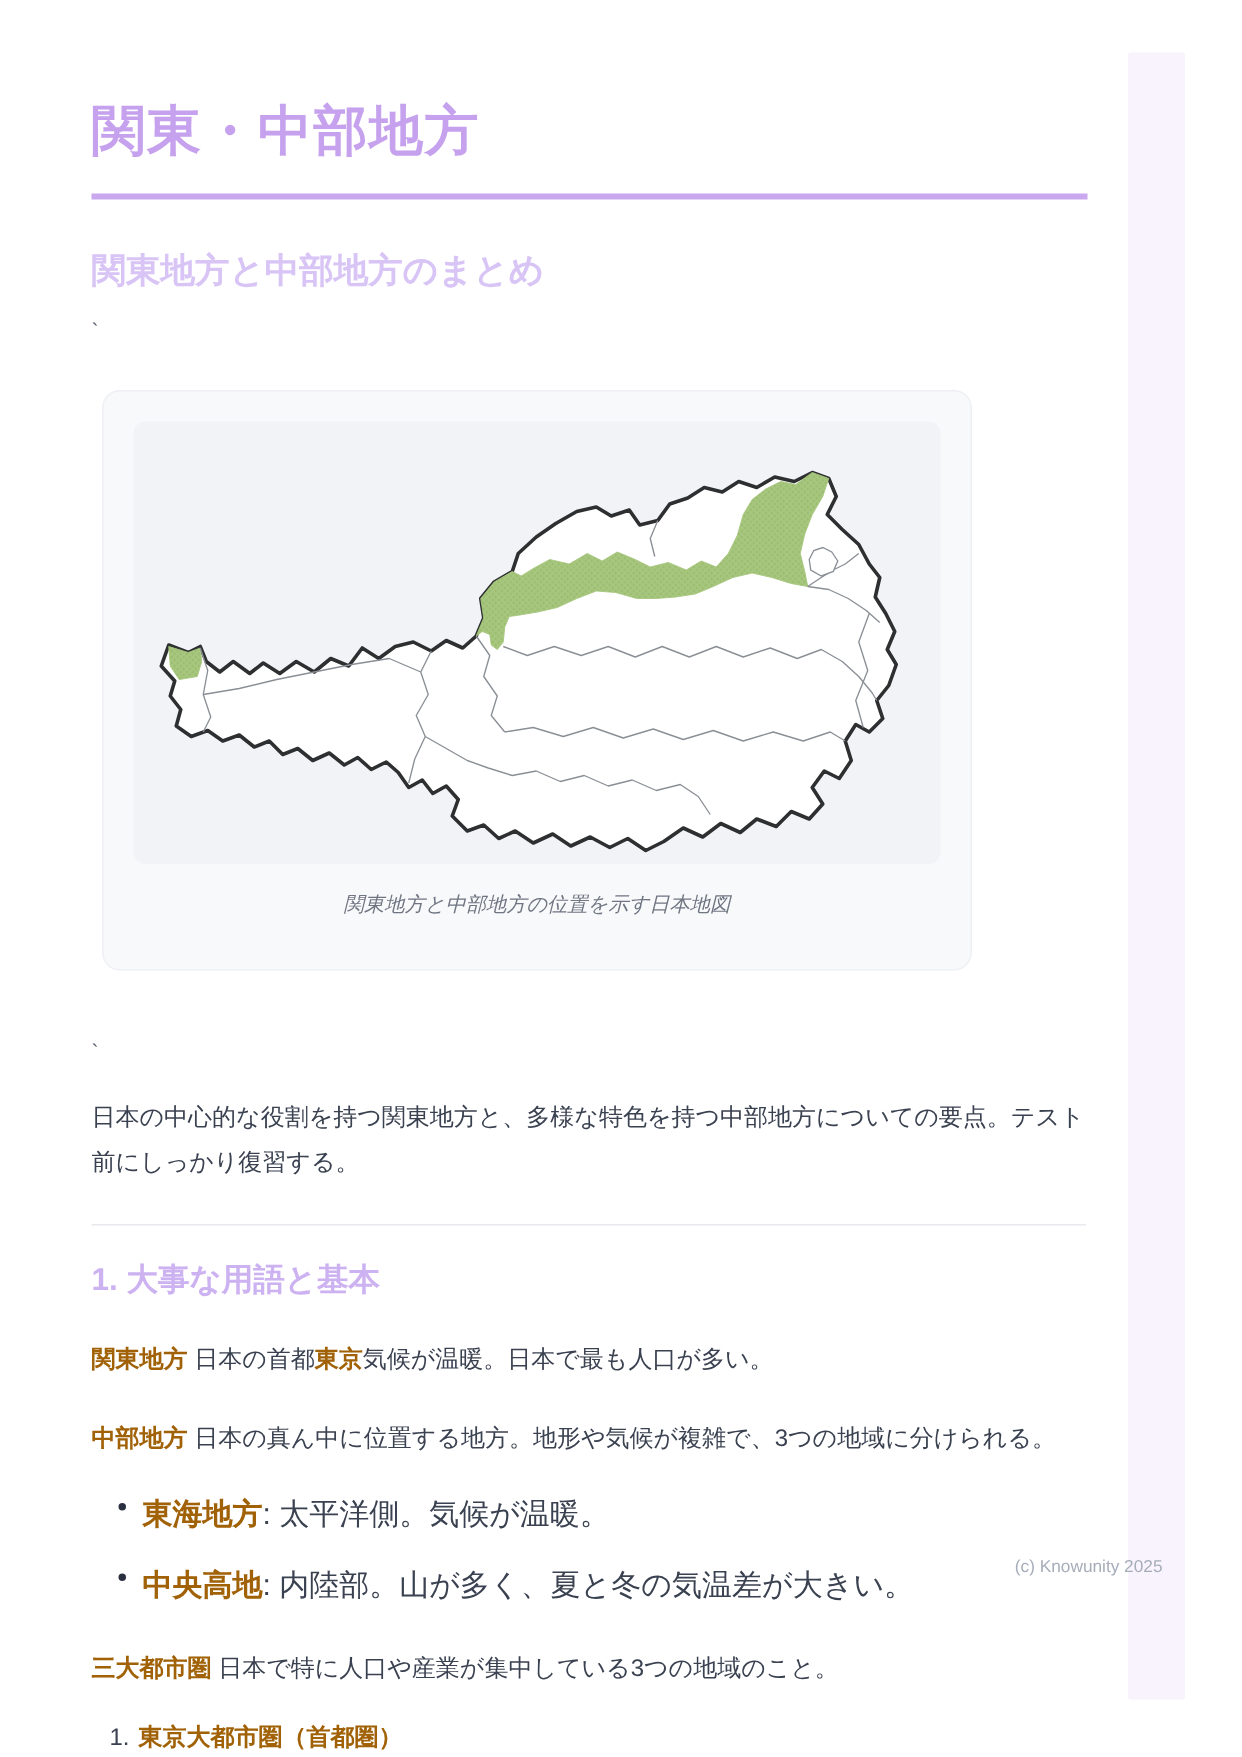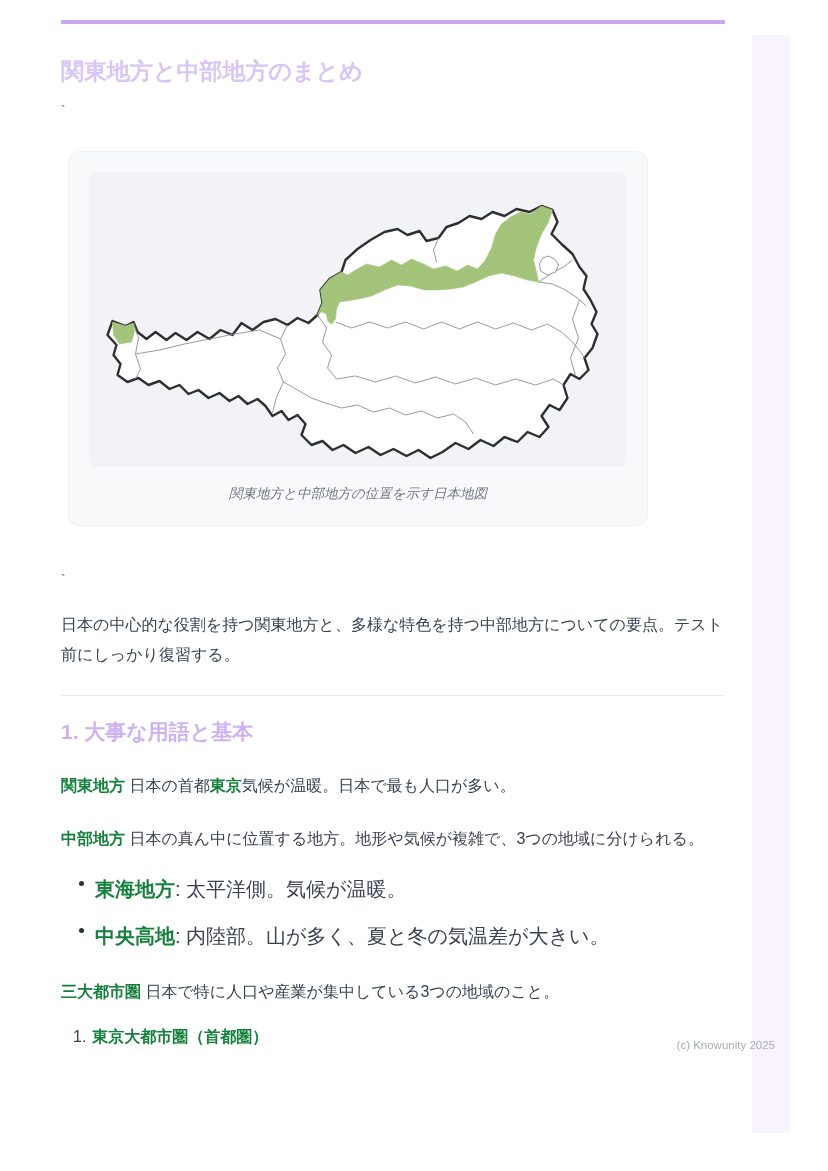--- a/index.html
+++ b/index.html
@@ -21,40 +21,40 @@
   }
   .title-rule { margin-top:20px; height:4px; background:#c9a8f0; border:none; width:664px; }
 
   .doc-subtitle { margin-top:32px; font-size:23px; font-weight:700; color:#d8c5f6; }
 
   .stray { margin-top:16px; font-size:14px; color:#555c68; height:16px; line-height:16px; }
 
   .figure-card {
     margin-top:32px; margin-left:7px; width:580px;
     background:#f8f9fb; border:1px solid #eef0f4; border-radius:12px;
-    padding:20px 20px 22px 20px;
+    padding:20px 20px 34px 20px;
   }
   .map-card {
     width:538px; height:295px; background:#f1f3f6; border-radius:8px; overflow:hidden;
   }
   .figure-caption {
     margin-top:18px; text-align:center; font-style:italic;
     font-size:13.5px; color:#6f7682;
   }
 
   .stray2 { margin-top:46px; }
 
   .intro-text { margin-top:22px; font-size:16px; line-height:1.85; color:#3a4150; }
 
   .divider { margin-top:26px; border:none; border-top:1px solid #e8eaee; width:663px; }
 
   .section-heading { margin-top:22px; font-size:21px; font-weight:700; color:#cdb2f2; }
 
   .term-line { margin-top:26px; font-size:16px; line-height:1.7; color:#3a4150; }
-  .term { font-weight:700; color:#15803d; }
+  .term { font-weight:700; color:#a16207; }
 
   ul.region-list { margin-top:20px; list-style:none; padding-left:18px; }
   ul.region-list li { position:relative; padding-left:16px; margin-top:15px; font-size:20px; line-height:1.6; }
   ul.region-list li .dot {
     position:absolute; left:0; top:8px; width:5px; height:5px; border-radius:50%;
     background:#2a3040;
   }
 
   .numbered { margin-top:22px; padding-left:12px; font-size:16px; }
   .numbered .num { color:#3a4150; margin-right:6px; }
@@ -64,20 +64,21 @@
     font-size:11.5px; color:#a6adb9;
   }
 </style>
 </head>
 <body>
 
 <div class="side-bar"></div>
 
 <div class="content">
 
+  <h1 class="doc-title">関東・中部地方</h1>
   <hr class="title-rule">
 
   <h2 class="doc-subtitle">関東地方と中部地方のまとめ</h2>
 
   <div class="stray">`</div>
 
   <figure class="figure-card">
     <div class="map-card">
       <svg viewBox="0 0 537 295" width="538" height="295">
         <defs>

